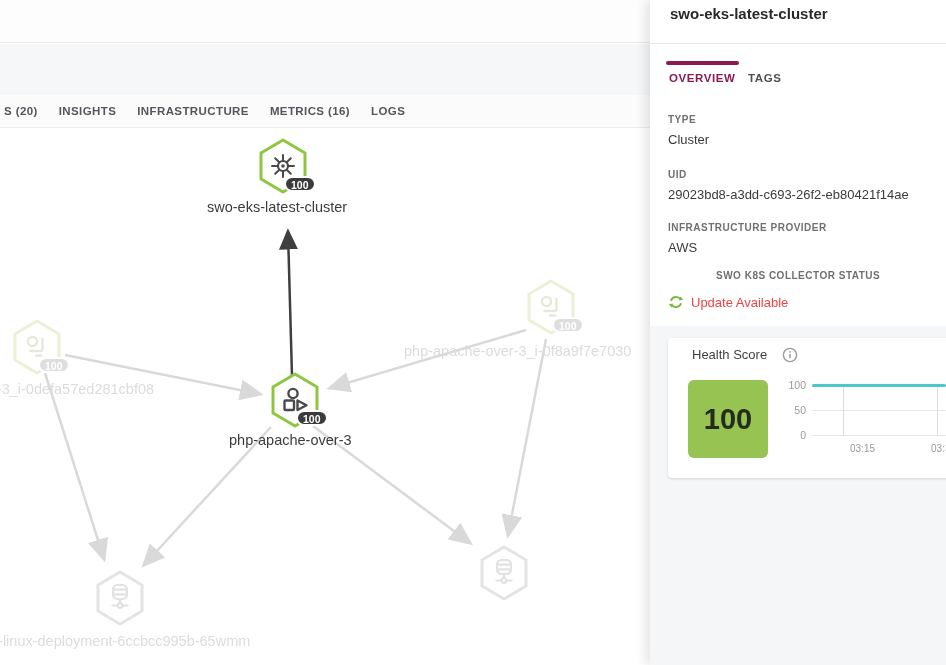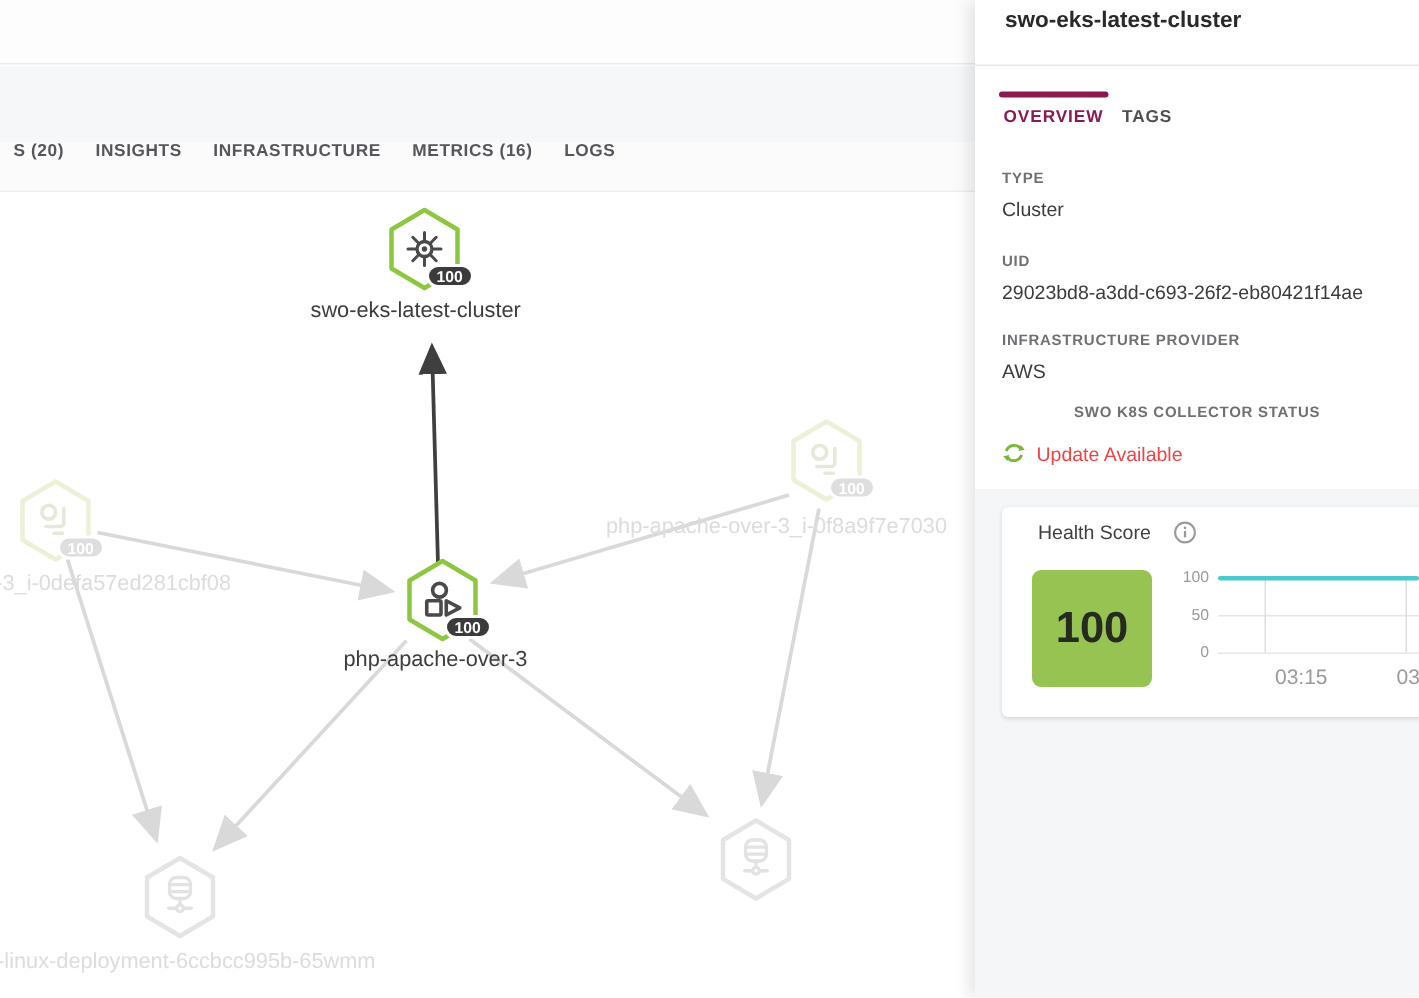--- a/index.html
+++ b/index.html
@@ -18,21 +18,21 @@
     color:#fff; background:#3b3b3b; border:2px solid #fff; }
   .badge.faded { background:#dedede; }
   .nlabel { position:absolute; white-space:nowrap; font-size:14.5px; color:#3c3c3c; }
   .nlabel.faded { color:#dcdcdc; }
 
   
   #strip-top { position:absolute; left:0; top:0; width:650px; height:43px;
     background:#fdfdfe; border-bottom:1px solid #eaeaec; z-index:2; }
   #strip-mid { position:absolute; left:0; top:44px; width:650px; height:51px; background:#f6f7f8; z-index:2; }
   #tabsbar { position:absolute; left:0; top:95px; width:650px; height:33px; background:#fbfbfc;
-    border-bottom:1px solid #eeeeef; z-index:2; display:flex; gap:21px; padding-left:9px; }
+    border-bottom:1px solid #eeeeef; z-index:2; display:flex; align-items:center; gap:21px; padding-left:4px; }
   #tabsbar .mtab { font-size:11.5px; font-weight:700; letter-spacing:.4px; color:#54565b; cursor:pointer; }
 
   
   #panel { position:absolute; left:650px; top:0; width:296px; height:665px; background:#fff;
     box-shadow:-5px 0 10px rgba(0,0,0,.10); z-index:3; }
   #panel-title { position:absolute; left:670px; top:5px; font-size:15px; font-weight:700; color:#28292b; z-index:4; }
   #panel-divider { position:absolute; left:650px; top:43px; width:296px; height:1px; background:#e7e7e9; z-index:4; }
 
   .ptab { position:absolute; top:72px; font-size:11.5px; font-weight:700; letter-spacing:.6px;
     color:#4f4f52; cursor:pointer; z-index:4; }
@@ -53,21 +53,21 @@
   #hs-info { position:absolute; left:782px; top:347px; width:16px; height:16px; cursor:pointer; z-index:6; }
   #hs-score { position:absolute; left:688px; top:380px; width:80px; height:78px; background:#97c353;
     border-radius:6px; display:flex; align-items:center; justify-content:center;
     font-size:29px; font-weight:700; color:#262b20; z-index:6; }
 
   #hs-chart { position:absolute; left:812px; top:385px; width:134px; height:50px; z-index:6; }
   #hs-chart .hline { position:absolute; left:0; width:134px; height:1px; background:#e6e6e6; }
   #hs-chart .vline { position:absolute; top:0; width:1px; height:50px; background:#dedede; }
   #hs-chart .tealine { position:absolute; left:0; top:-1px; width:134px; height:3px; background:#4dc8ce; border-radius:2px; }
   .ytick { position:absolute; width:26px; text-align:right; font-size:10.5px; color:#9a9a9a; z-index:6; }
-  .xtick { position:absolute; font-size:14px; color:#9a9a9a; z-index:6;padding-left:22px; }
+  .xtick { position:absolute; font-size:10px; color:#9a9a9a; z-index:6;padding-left:22px; }
 </style>
 </head>
 <body>
 
 <div id="map-wrap">
   <svg id="edges" width="650" height="665" viewBox="0 0 650 665">
     <defs>
       <marker id="ad" markerWidth="10" markerHeight="9" refX="7" refY="3.8" orient="auto">
         <path d="M0,0 L8.5,3.8 L0,7.6 Z" fill="#3f3f3f"></path>
       </marker>

